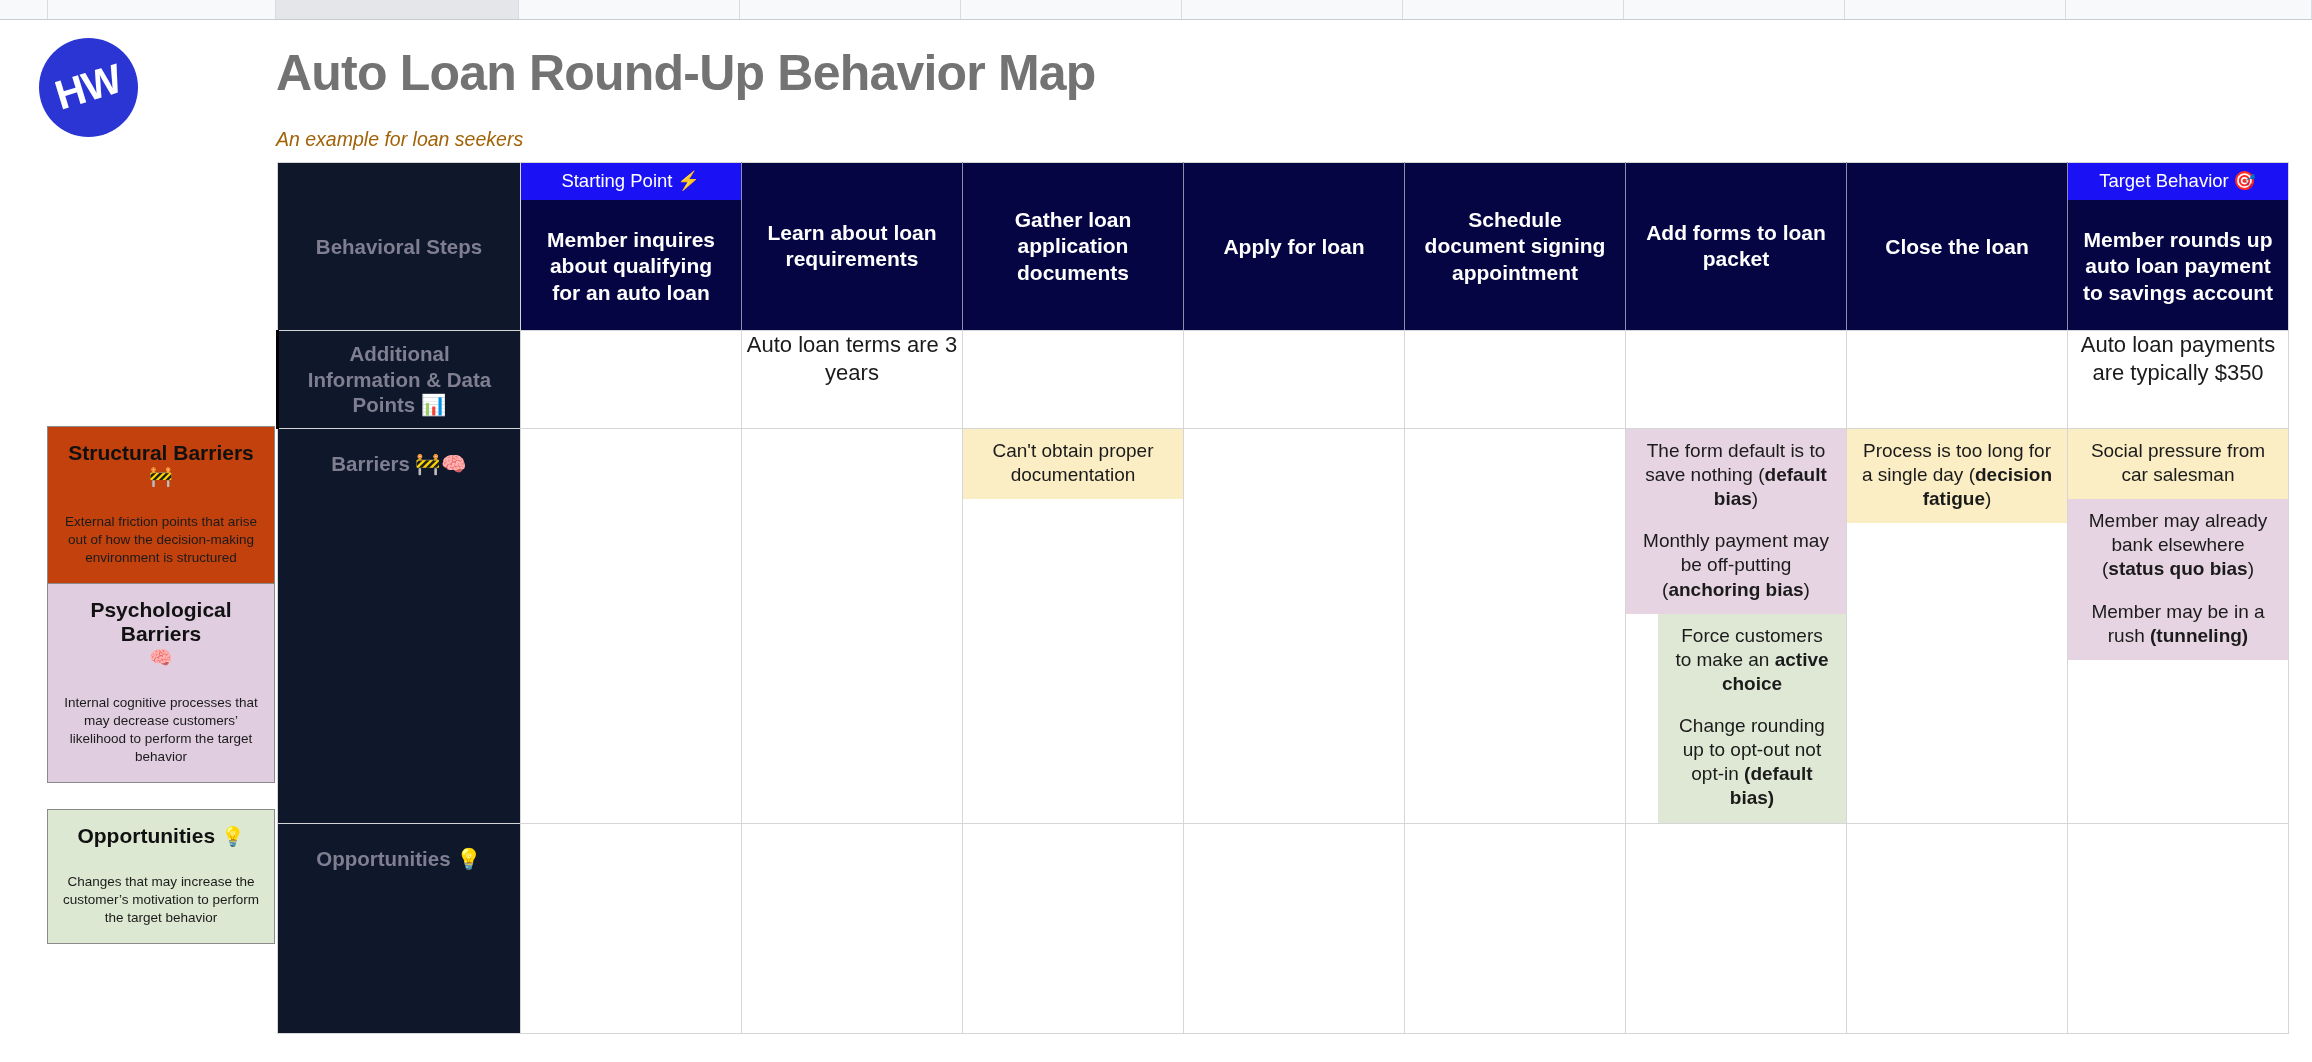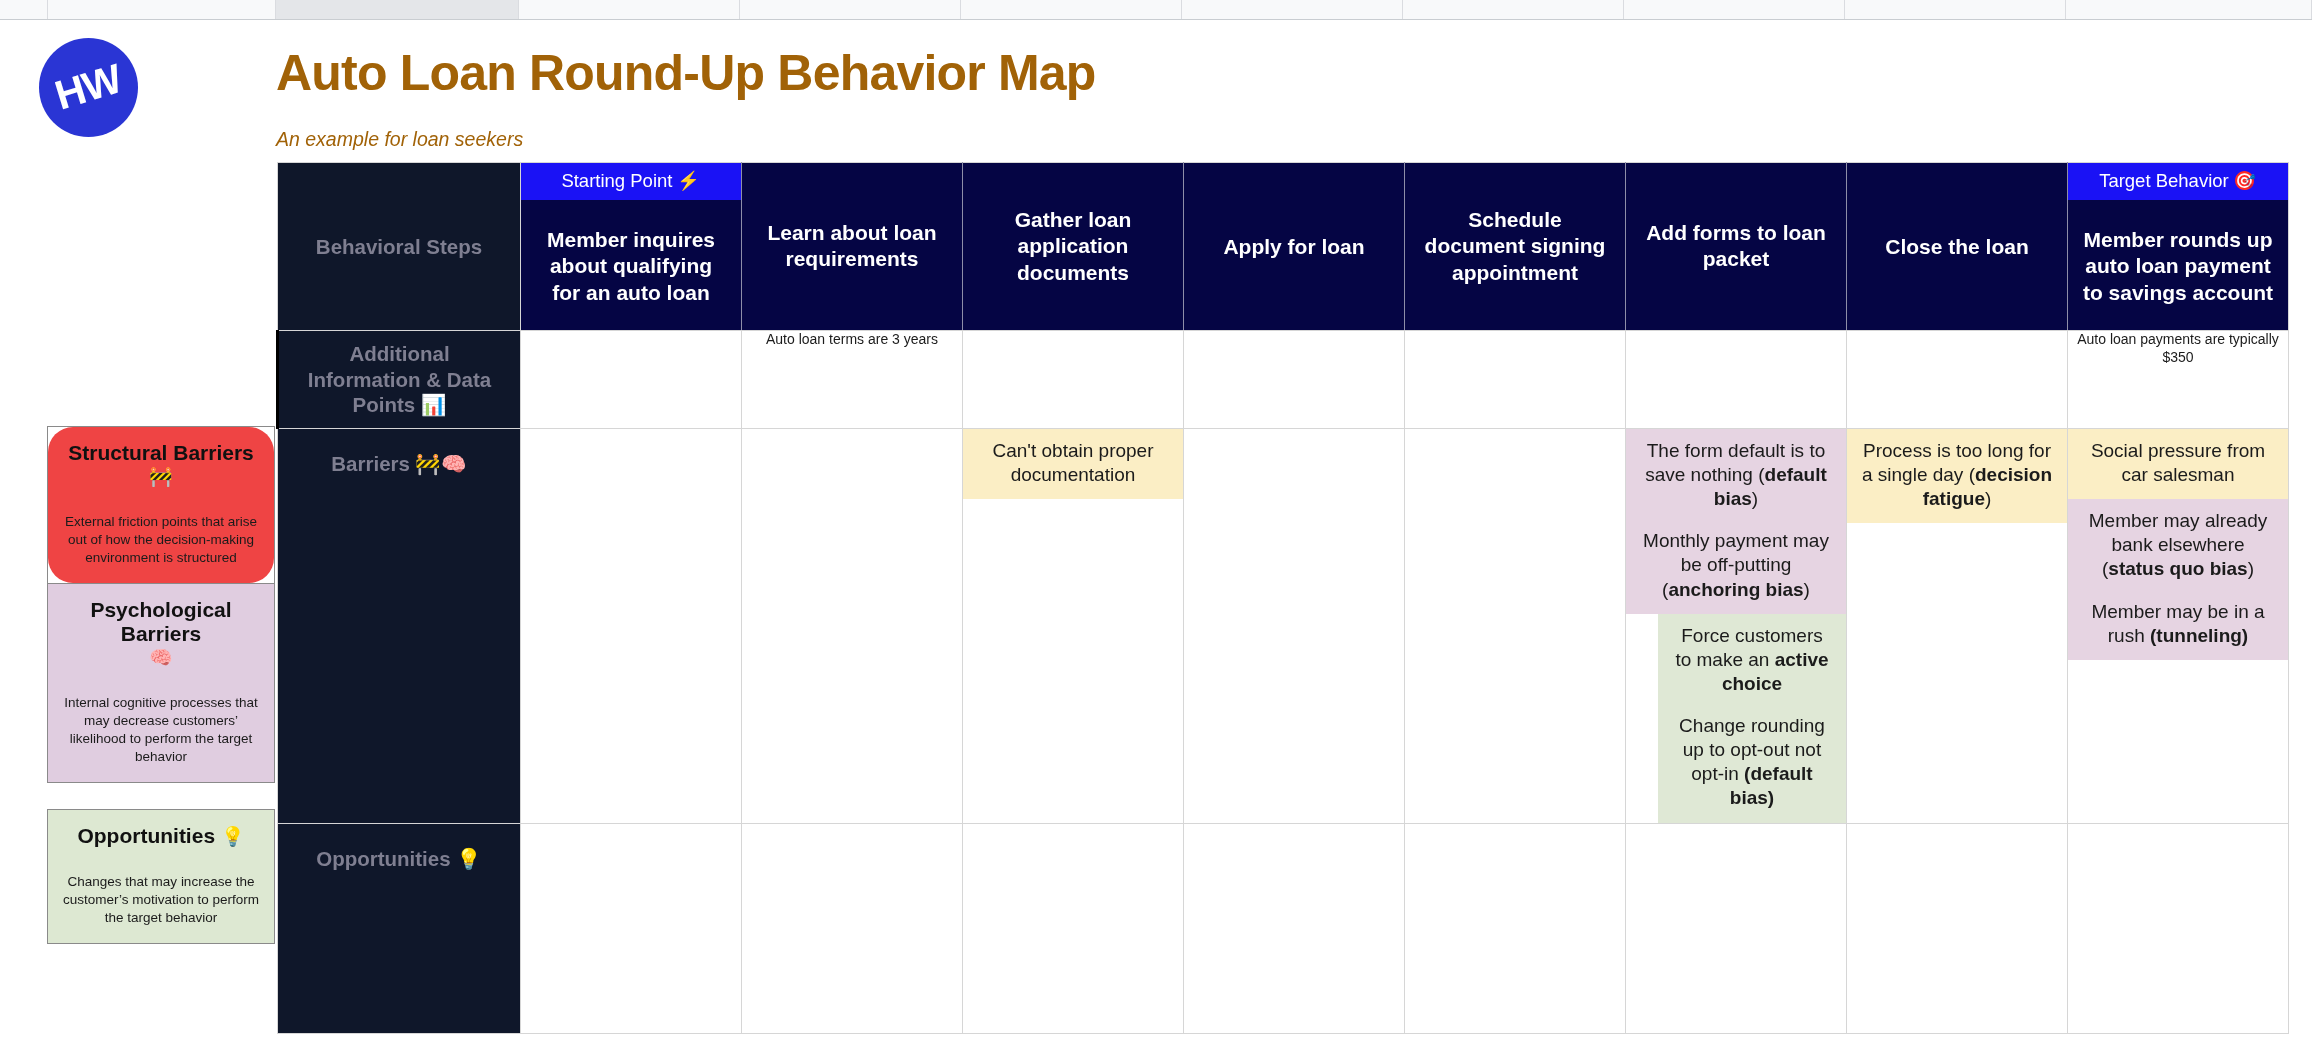--- a/index.html
+++ b/index.html
@@ -64,21 +64,21 @@
   }
 
   .title-block {
     position: absolute;
     left: 276px;
     top: 27px;
   }
   .title {
     font-size: 50px;
     font-weight: bold;
-    color: #a16207;
+    color: #737373;
     letter-spacing: -0.8px;
     line-height: 1.05;
     font-family: "Liberation Sans", sans-serif;
   }
   .subtitle {
     margin-top: 28px;
     font-size: 19.5px;
     font-style: italic;
     color: #a16207;
     font-family: "Liberation Sans", sans-serif;
@@ -91,21 +91,21 @@
     width: 228px;
     border: 1px solid #8a8a8a;
   }
   .legend-barriers { top: 406px; }
   .legend-opps     { top: 789px; }
 
   .legend-sec {
     padding: 14px 10px 16px 10px;
     text-align: center;
   }
-  .legend-sec.structural   { background: #ef4444; border-radius: 25px; }
+  .legend-sec.structural   { background: #c2410c; }
   .legend-sec.psychological{ background: #e0cde0; border-top: 1px solid #8a8a8a; }
   .legend-sec.opportunity  { background: #dde8d2; }
 
   .legend-title {
     font-size: 21px;
     font-weight: bold;
     color: #111111;
     line-height: 1.15;
   }
   .legend-emoji { font-size: 19px; line-height: 1.25; display:block; }
@@ -184,21 +184,21 @@
 
   
   .icell {
     background: #ffffff;
     border-right: 1px solid #d6d6d6;
     border-bottom: 1px solid #d6d6d6;
     height: 67px;
     text-align: center;
     vertical-align: middle;
     padding: 6px 12px;
-    font-size: 14px;
+    font-size: 22px;
     color: #1b1b1b;
     line-height: 1.26;
   }
 
   
   .bcell {
     background: #ffffff;
     border-right: 1px solid #d6d6d6;
     border-bottom: 1px solid #d6d6d6;
     height: 385px;

